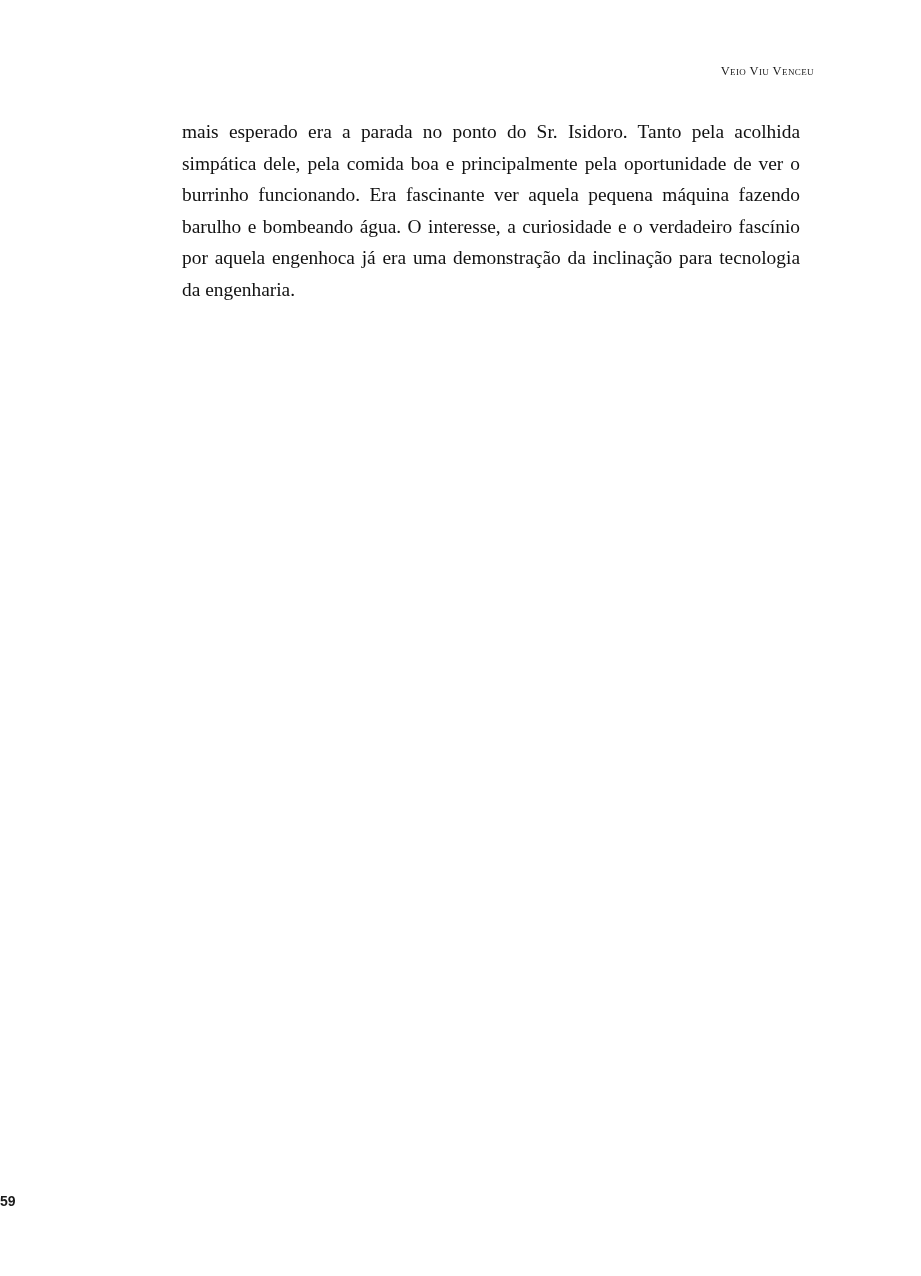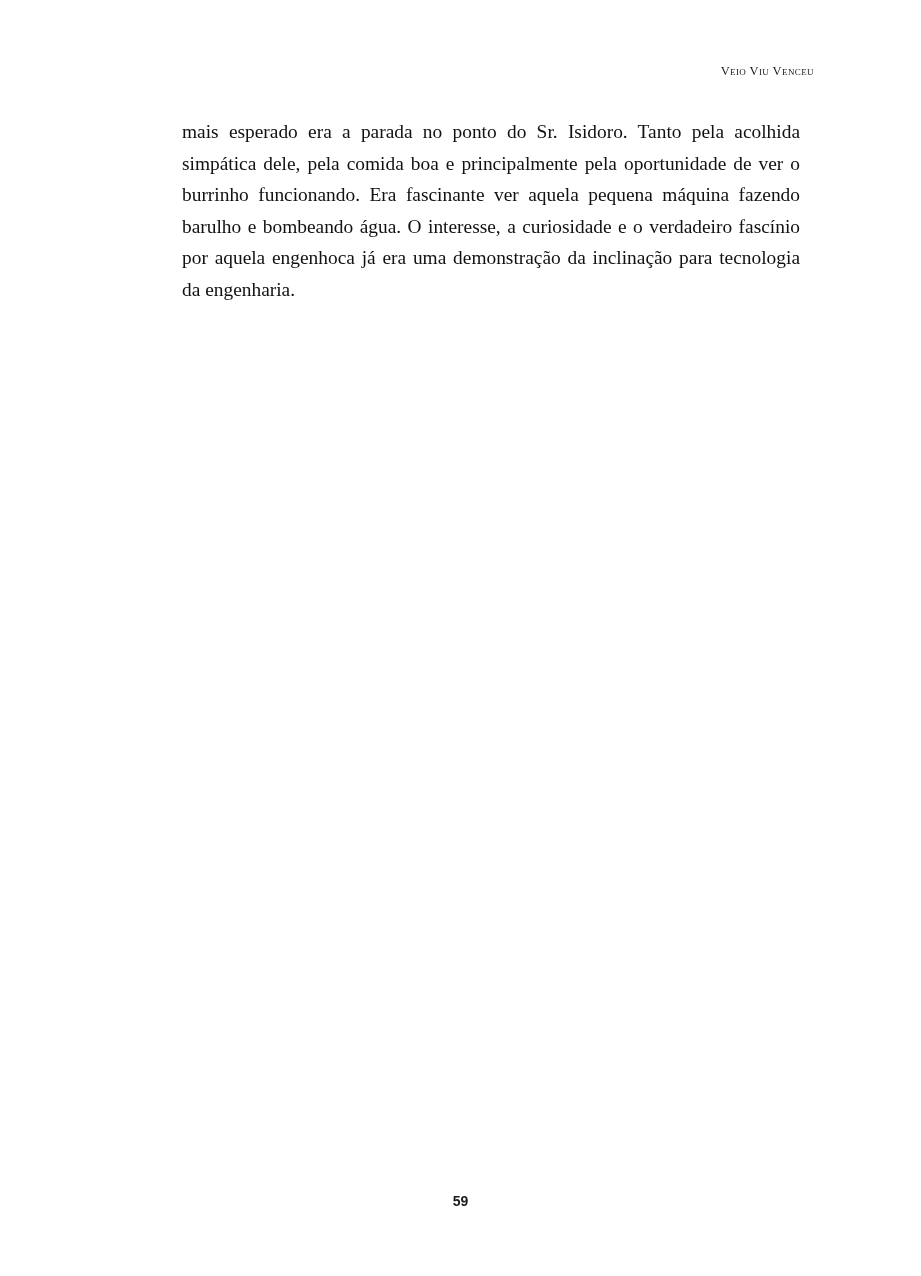--- a/index.html
+++ b/index.html
@@ -46,21 +46,20 @@
     text-align: justify;
     text-justify: inter-word;
     color: #111111;
     hyphens: manual;
   }
   .folio {
     position: absolute;
     left: 0;
     right: 0;
     top: 1193px;
-    text-align: center;
     font-family: "Liberation Sans", sans-serif;
     font-size: 14px;
     font-weight: bold;
     color: #1a1a1a;
   }
 </style>
 </head>
 <body>
 
 <div class="page">

